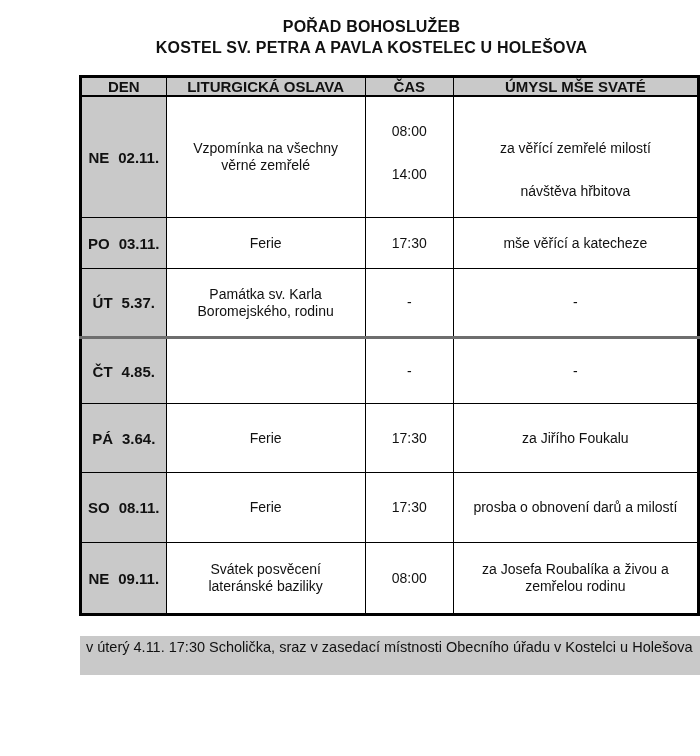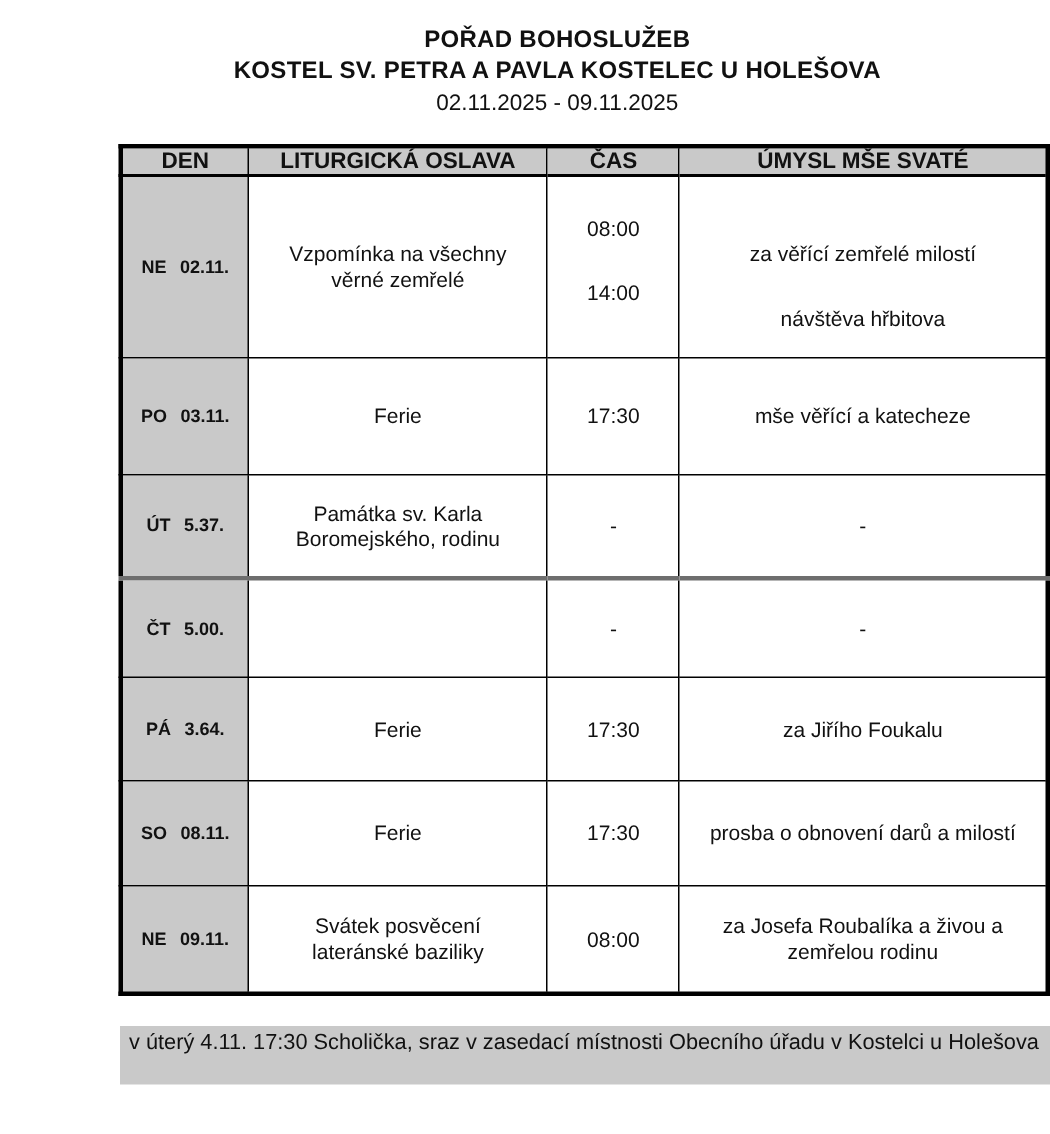--- a/index.html
+++ b/index.html
@@ -47,30 +47,30 @@
     background:var(--cell_gray);
     font-size:15px;
     font-weight:bold;
     height:19px;
     padding:0 2px;
     border-bottom:2px solid var(--border_black);
   }
   td.day{
     background:var(--cell_gray);
     font-weight:bold;
-    font-size:12px;
+    font-size:15px;
     white-space:nowrap;
   }
   td.day .d-abbr{margin-right:9px;}
   td{font-size:14px;line-height:17px;}
   td.oslava,td.umysl{white-space:pre-line;padding:0 4px;}
 
   
   tr.r0 td{height:92px;}
-  tr.r1 td{height:78px;}
+  tr.r1 td{height:51px;}
   tr.r2 td{height:69px;}
   tr.r3 td{height:66px;}
   tr.r4 td{height:66px;border-top:3px solid var(--divider_gray);}
   tr.r5 td{height:69px;}
   tr.r6 td{height:70px;}
   tr.r7 td{height:72px;}
 
   
   tr.r0 td.cas, tr.r0 td.umysl{vertical-align:top;}
   tr.r0 .stack{
@@ -90,21 +90,20 @@
   }
 </style>
 </head>
 <body>
 
 <div class="page">
 
   <div class="doc-header">
     <div class="title-line">POŘAD BOHOSLUŽEB</div>
     <div class="title-line">KOSTEL SV. PETRA A PAVLA KOSTELEC U HOLEŠOVA</div>
-    <div class="date-line">02.11.2025 - 09.11.2025</div>
   </div>
 
   <table class="schedule">
     <colgroup>
       <col class="c-den">
         <col class="c-oslava">
         <col class="c-cas">
         <col class="c-umysl">
     </colgroup>
     <thead>
@@ -151,21 +150,21 @@
         </td>
         <td class="oslava">Památka sv. Karla
 Boromejského, rodinu</td>
         <td class="cas">-</td>
         <td class="umysl">-</td>
       </tr>
 
 
       <tr class="r4">
         <td class="day">
-          <span class="d-abbr">ČT</span><span>5.00.</span>
+          <span class="d-abbr">ČT</span><span>4.85.</span>
         </td>
         <td class="oslava"></td>
         <td class="cas">-</td>
         <td class="umysl">-</td>
       </tr>
 
       <tr class="r5">
         <td class="day">
           <span class="d-abbr">PÁ</span><span>3.64.</span>
         </td>

